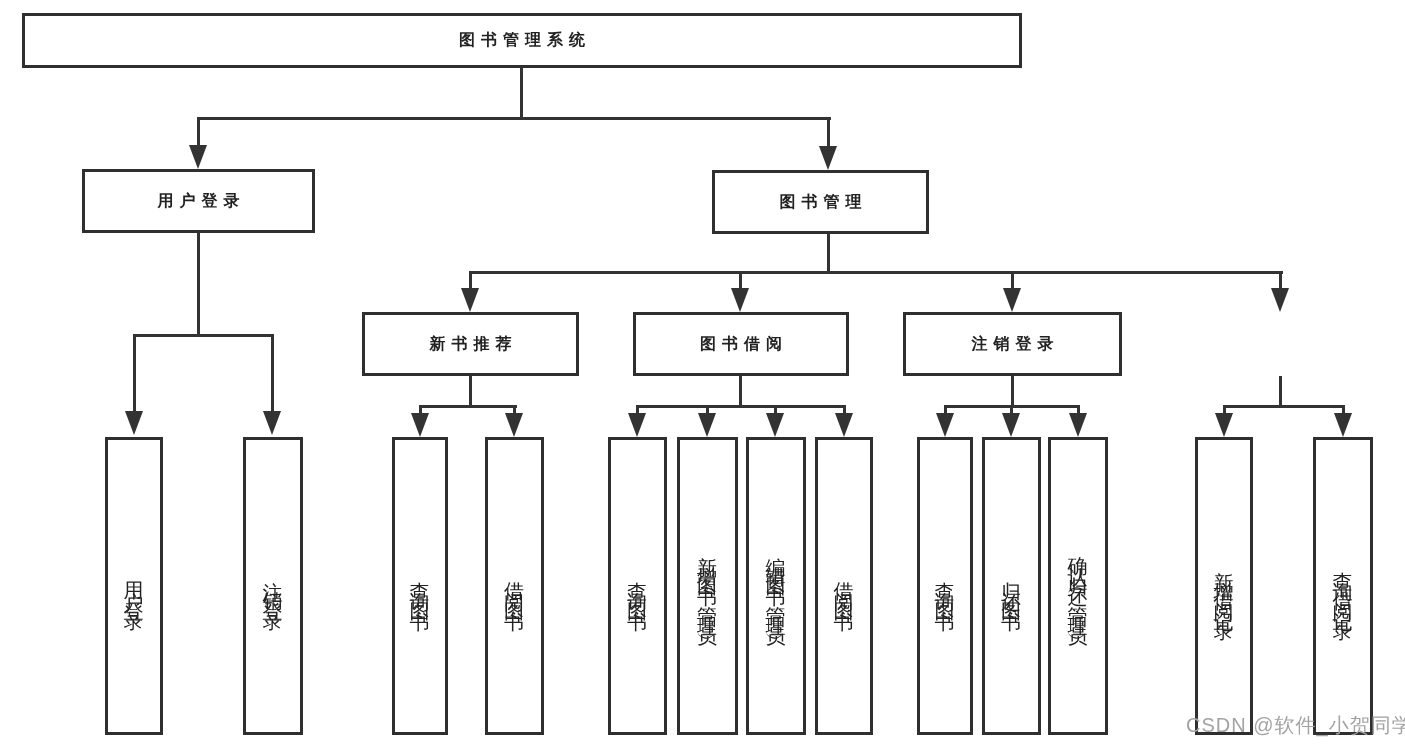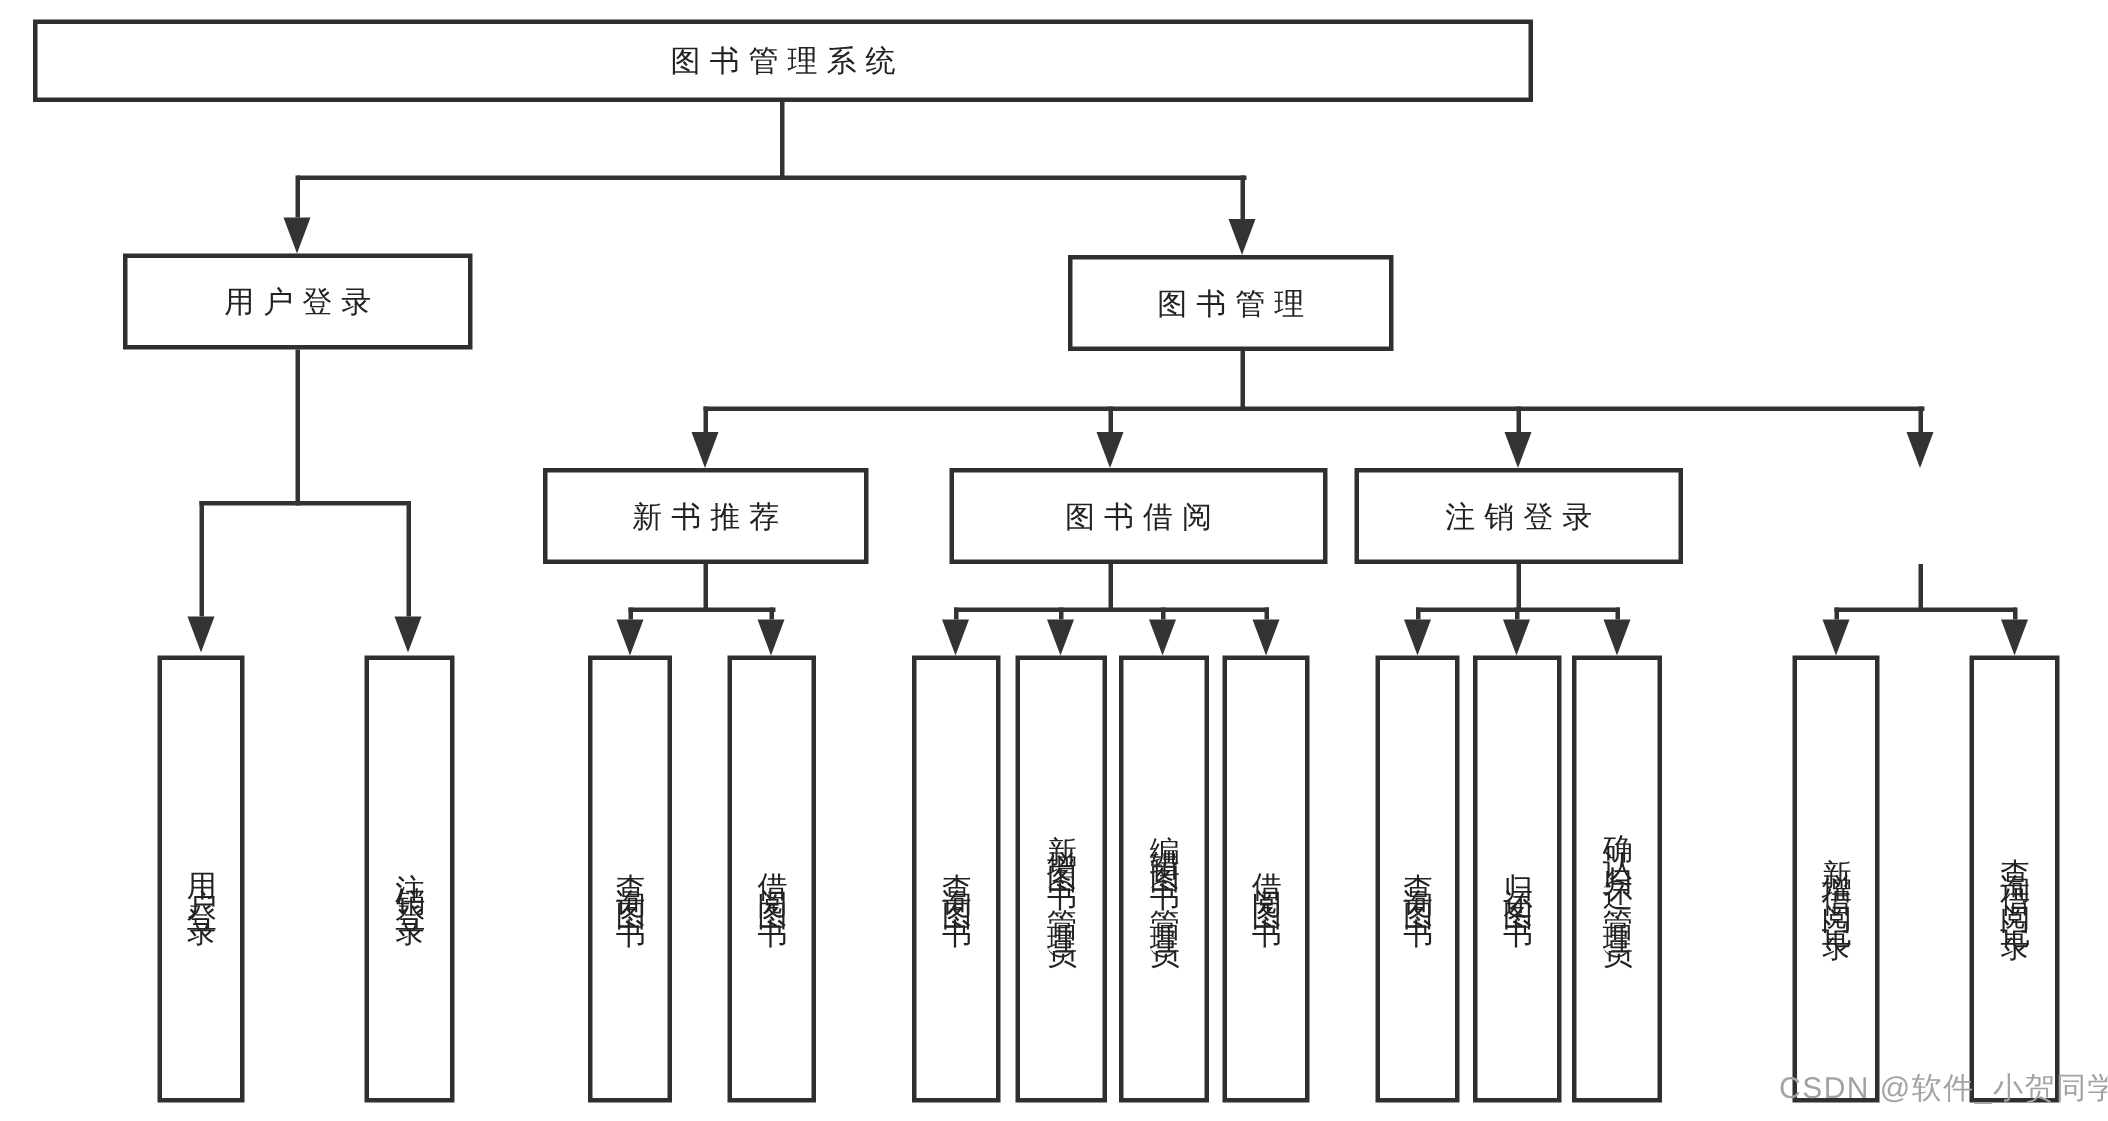--- a/index.html
+++ b/index.html
@@ -10,22 +10,23 @@
     position:relative; width:1405px; height:747px; background:var(--bg);
     font-family:"Liberation Sans","DejaVu Sans",sans-serif; color:var(--text);
     overflow:hidden;
   }
   .node{
     position:absolute; box-sizing:border-box; background:#fff;
     border:3px solid var(--border);
     display:flex; align-items:center; justify-content:center;
   }
   .node .lbl{
-    font-size:20px; letter-spacing:6px; color:var(--text); white-space:nowrap;
+    font-size:16px; letter-spacing:6px; color:var(--text); white-space:nowrap;
     text-indent:6px; 
+    font-weight:bold;
   }
   .leaf .vlbl{
     writing-mode:vertical-rl; text-orientation:mixed;
     font-size:20px; letter-spacing:10px; color:var(--text);
     line-height:1; white-space:nowrap;
   }
   .vl{position:absolute; width:3px; background:var(--line);}
   .hl{position:absolute; height:3px; background:var(--line);}
   .arr{
     position:absolute; width:0; height:0;
@@ -50,21 +51,21 @@
     <span class="lbl">用户登录</span>
   </div>
 
   <div class="node" style="left:712px;top:170px;width:217px;height:64px">
     <span class="lbl">图书管理</span>
   </div>
 
   <div class="node" style="left:362px;top:312px;width:217px;height:64px">
     <span class="lbl">新书推荐</span>
   </div>
-  <div class="node" style="left:633px;top:312px;width:252px;height:64px">
+  <div class="node" style="left:633px;top:312px;width:216px;height:64px">
     <span class="lbl">图书借阅</span>
   </div>
   <div class="node" style="left:903px;top:312px;width:219px;height:64px">
     <span class="lbl">注销登录</span>
   </div>
 
   <div class="node leaf" style="left:105px;top:437px;width:58px;height:298px">
     <span class="vlbl">用户登录</span>
   </div>
   <div class="node leaf" style="left:243px;top:437px;width:60px;height:298px">

